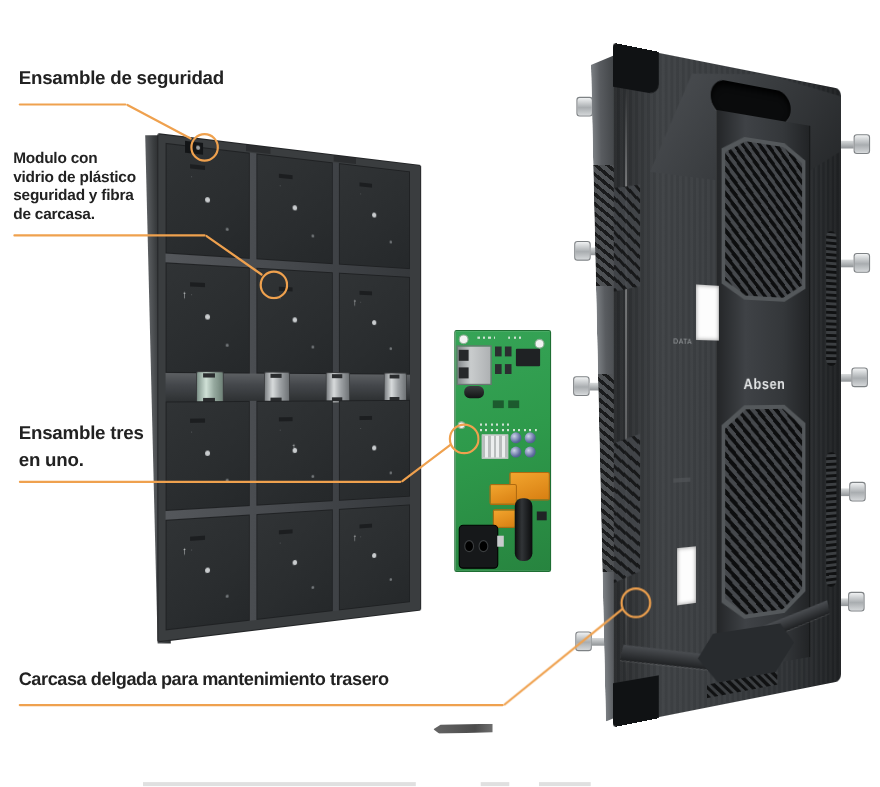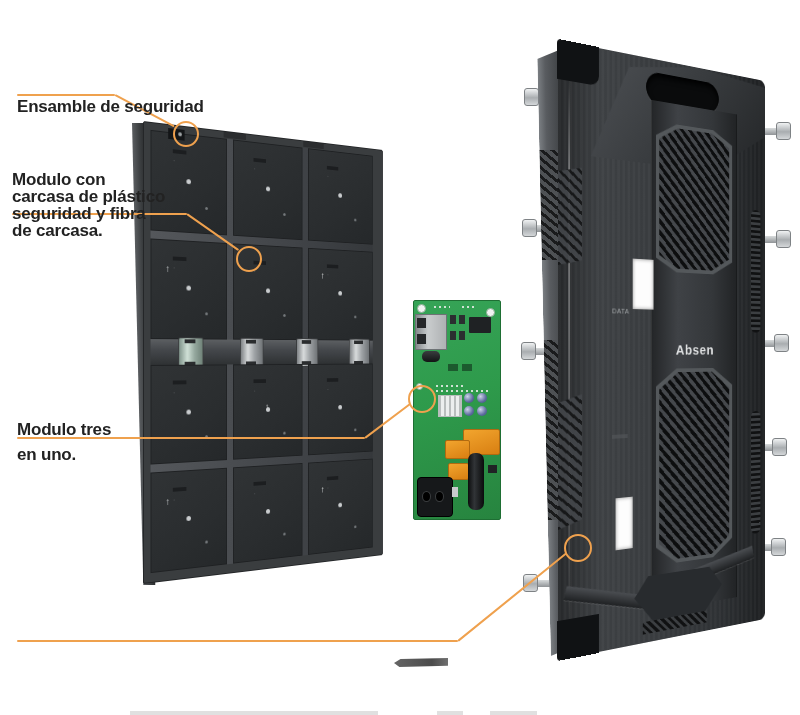--- a/index.html
+++ b/index.html
@@ -1,22 +1,22 @@
 <!DOCTYPE html>
 <html><head>
 <meta charset="utf-8">
 <style>
   html,body{margin:0;padding:0;background:#fff;}
   .stage{position:relative;width:800px;height:715px;background:#ffffff;overflow:hidden;
          font-family:"Liberation Sans",sans-serif;color:#1f1f1f;}
 
   
-  .lbl{position:absolute;z-index:60;font-weight:700;color:#222;letter-spacing:-0.2px;margin-top:36px;}
+  .lbl{position:absolute;z-index:60;font-weight:700;color:#222;letter-spacing:-0.2px;}
   .lbl-1{left:17px;top:61px;font-size:17px;}
-  .lbl-2{left:12px;top:135px;font-size:17px;line-height:17px;}
+  .lbl-2{left:12px;top:135px;font-size:14px;line-height:17px;}
   .lbl-3{left:17px;top:381px;font-size:17px;line-height:25px;}
   .lbl-4{left:17px;top:609px;font-size:16.5px;letter-spacing:-0.4px;}
   .lead{position:absolute;height:2px;background:#EFA14E;z-index:55;transform-origin:0 50%;border-radius:1px;}
   .ring{position:absolute;border:2.5px solid #EFA14E;border-radius:50%;background:transparent;z-index:56;}
 
   
   .lp-side{position:absolute;left:132px;top:123px;width:12px;height:462px;z-index:6;
            transform-origin:0 0;transform:skewX(1.4deg);
            background:linear-gradient(90deg,#5a5d60,#3b3e40 60%,#2c2e30);}
   .lp{position:absolute;left:143px;top:121px;width:290px;height:463px;z-index:10;
@@ -280,28 +280,29 @@
       <div class="shaft"></div>
     </div>
   <div class="screw screw-r" style="left:755px;top:538px">
       <div class="head"></div>
       <div class="shaft"></div>
     </div>
 
   <div class="lbl lbl-1">Ensamble de seguridad</div>
   <div class="lbl lbl-2">
     <div>Modulo con</div>
-    <div>carcasa de plástico</div>
+    <div>vidrio de plástico</div>
     <div>seguridad y fibra</div>
     <div>de carcasa.</div>
   </div>
   <div class="lbl lbl-3">
-    <div>Modulo tres</div>
+    <div>Ensamble tres</div>
     <div>en uno.</div>
   </div>
+  <div class="lbl lbl-4">Carcasa delgada para mantenimiento trasero</div>
 
   <div class="lead" style="left:17px;top:94px;width:98px"></div>
   <div class="lead" style="left:115px;top:94px;width:67px;transform:rotate(28deg)"></div>
   <div class="lead" style="left:12px;top:213px;width:175px"></div>
   <div class="lead" style="left:187px;top:213px;width:63px;transform:rotate(35deg)"></div>
   <div class="lead" style="left:17px;top:437px;width:348px"></div>
   <div class="lead" style="left:365px;top:437px;width:57px;transform:rotate(-37deg)"></div>
   <div class="lead" style="left:17px;top:640px;width:441px"></div>
   <div class="lead" style="left:458px;top:640px;width:140px;transform:rotate(-39deg)"></div>
 

